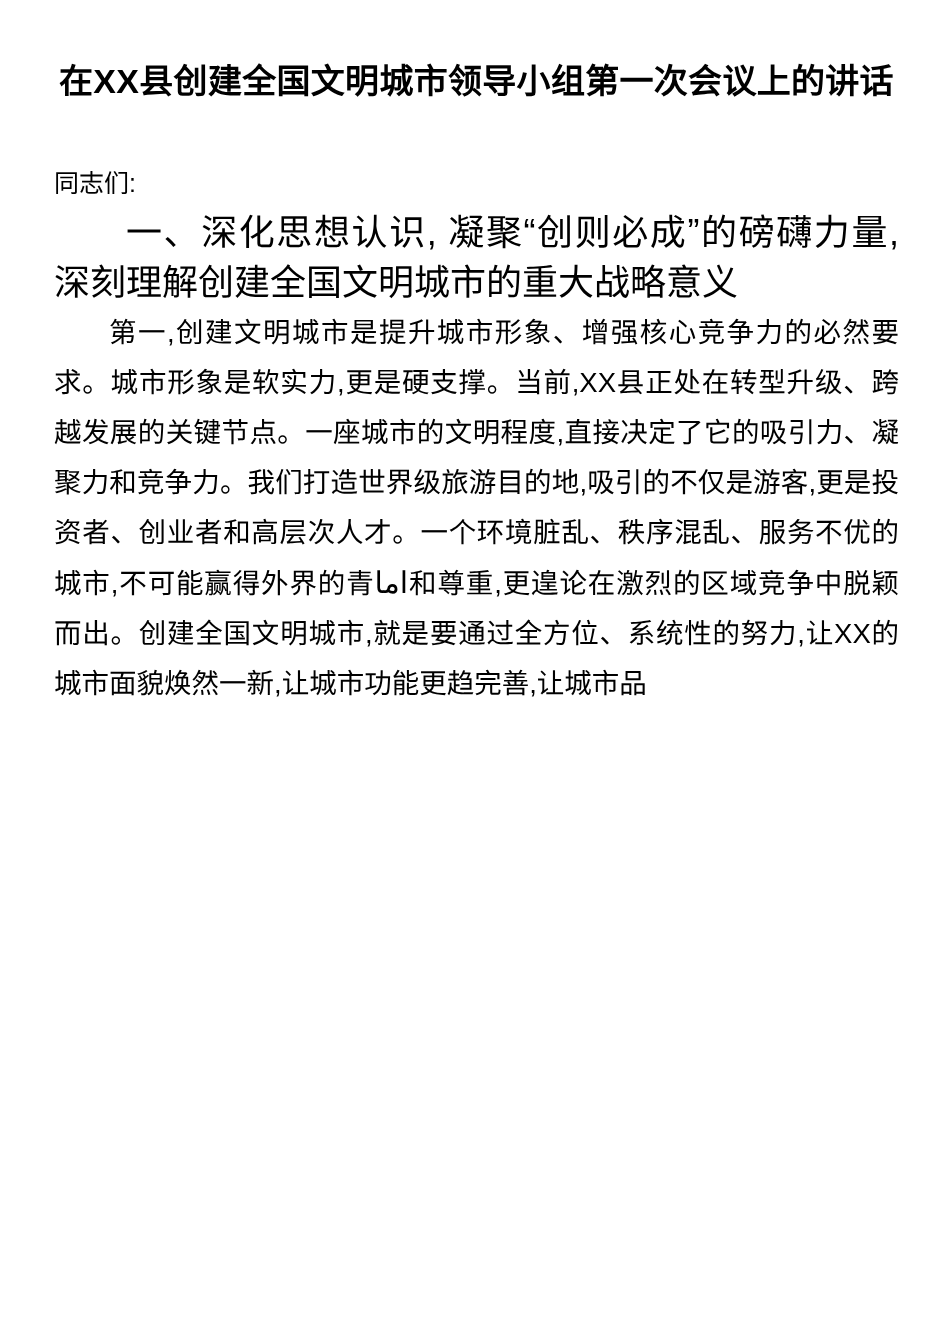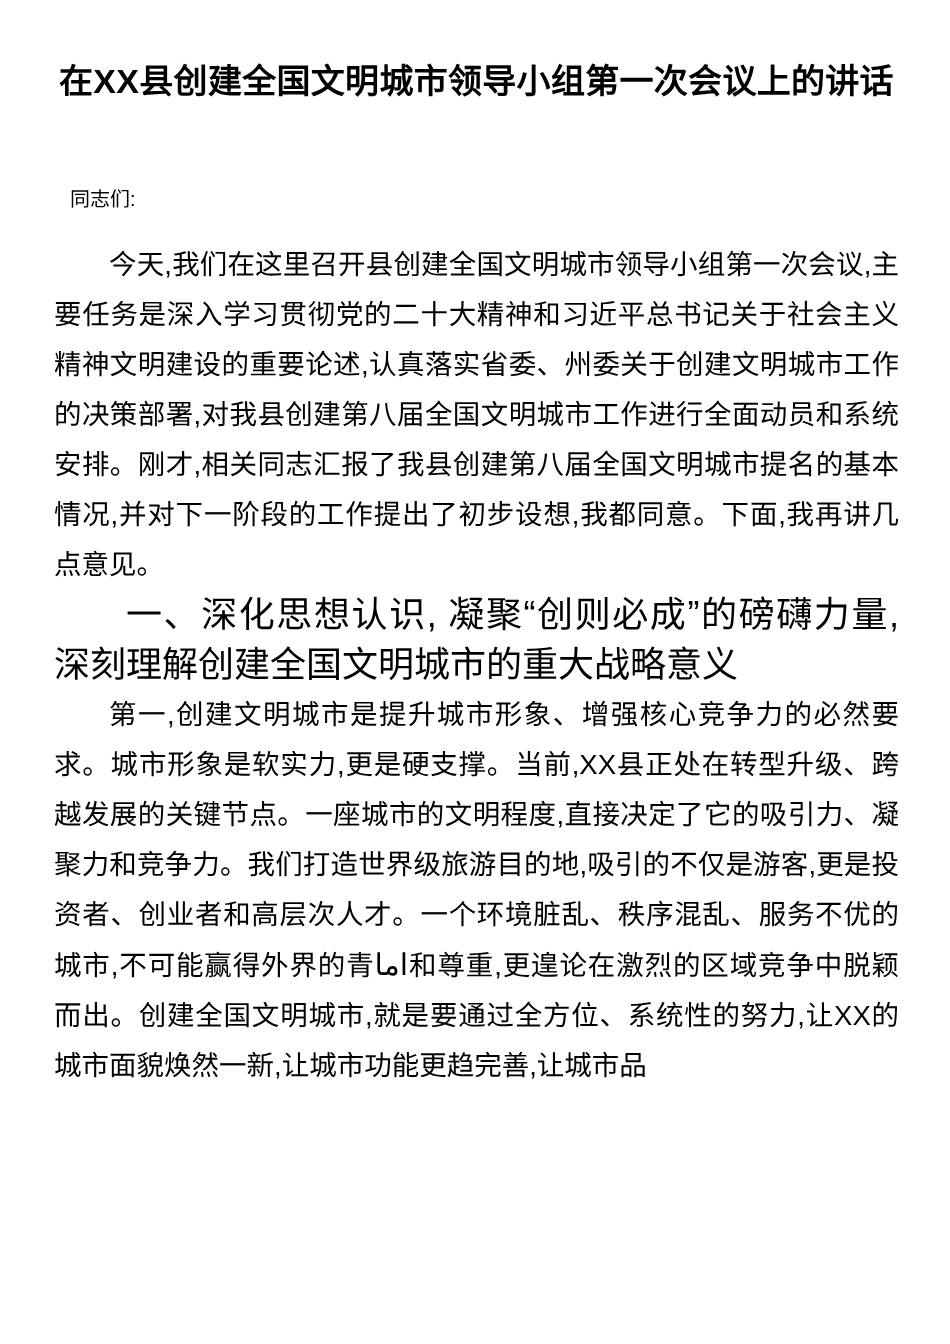--- a/index.html
+++ b/index.html
@@ -72,23 +72,23 @@
     font-size: 36px;
     line-height: 50px;
     text-align: justify;
     text-justify: inter-ideograph;
     word-break: break-all;
     text-indent: 2em;
     font-weight: 400;
   }
 
   .salutation {
-    margin: 16px;
+    margin: 0;
     padding: 0;
-    font-size: 20px;
+    font-size: 25px;
     line-height: 50px;
     font-weight: 400;
   }
 
   .arabic-run {
     font-family: Liberation Sans, sans-serif;
     direction: rtl;
     unicode-bidi: isolate;
     font-size: 30px;
   }
@@ -99,21 +99,20 @@
 <div class="page">
 
   <div class="doc-body">
 
     <h1 class="doc-title">在XX县创建全国文明城市领导小组第一次会议上的讲话</h1>
 
     <div class="spacer-after-title"></div>
 
     <p class="salutation">同志们:</p>
 
-    <p class="para indent">今天,我们在这里召开县创建全国文明城市领导小组第一次会议,主要任务是深入学习贯彻党的二十大精神和习近平总书记关于社会主义精神文明建设的重要论述,认真落实省委、州委关于创建文明城市工作的决策部署,对我县创建第八届全国文明城市工作进行全面动员和系统安排。刚才,相关同志汇报了我县创建第八届全国文明城市提名的基本情况,并对下一阶段的工作提出了初步设想,我都同意。下面,我再讲几点意见。</p>
 
     <p class="heading-para">一、深化思想认识, 凝聚“创则必成”的磅礴力量, 深刻理解创建全国文明城市的重大战略意义</p>
 
 
     <p class="para indent"><span>第一,创建文明城市是提升城市形象、增强核心竞争力的必然要求。城市形象是软实力,更是硬支撑。当前,XX县正处在转型升级、跨越发展的关键节点。一座城市的文明程度,直接决定了它的吸引力、凝聚力和竞争力。我们打造世界级旅游目的地,吸引的不仅是游客,更是投资者、创业者和高层次人才。一个环境脏乱、秩序混乱、服务不优的城市,不可能赢得外界的青</span><span class="arabic-run">اما</span><span>和尊重,更遑论在激烈的区域竞争中脱颖而出。创建全国文明城市,就是要通过全方位、系统性的努力,让XX的城市面貌焕然一新,让城市功能更趋完善,让城市品</span></p>
 
   </div>
 
 </div>
 

